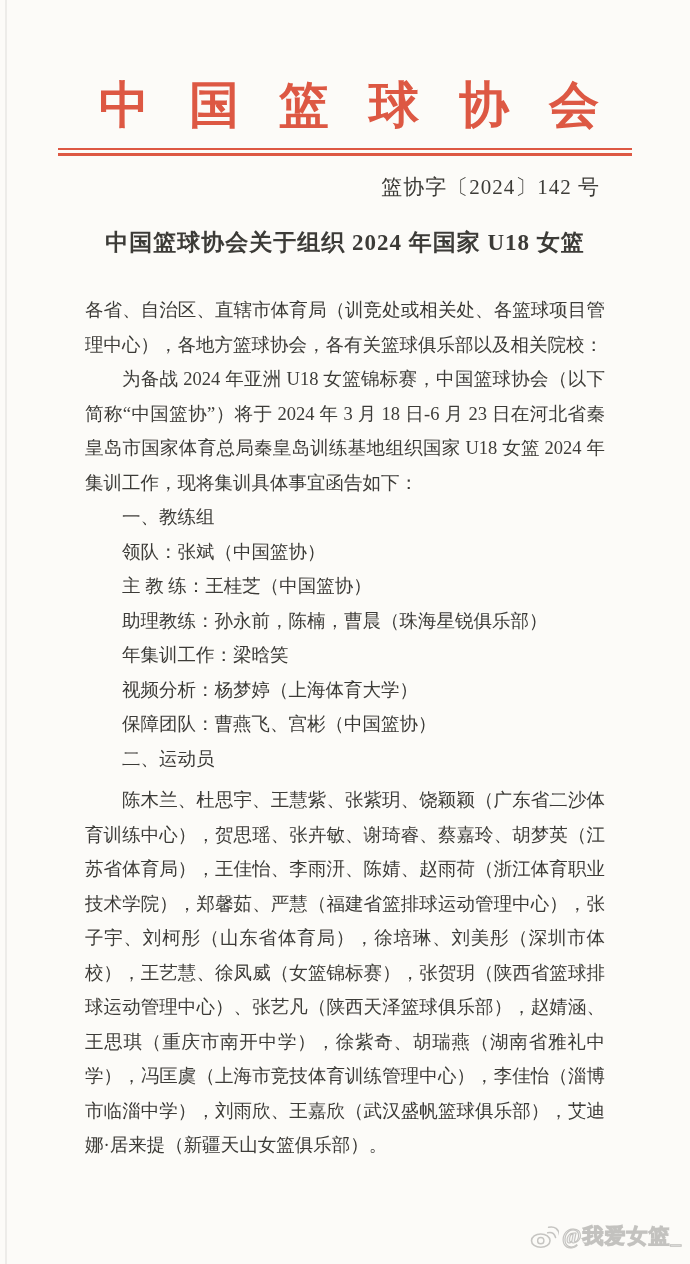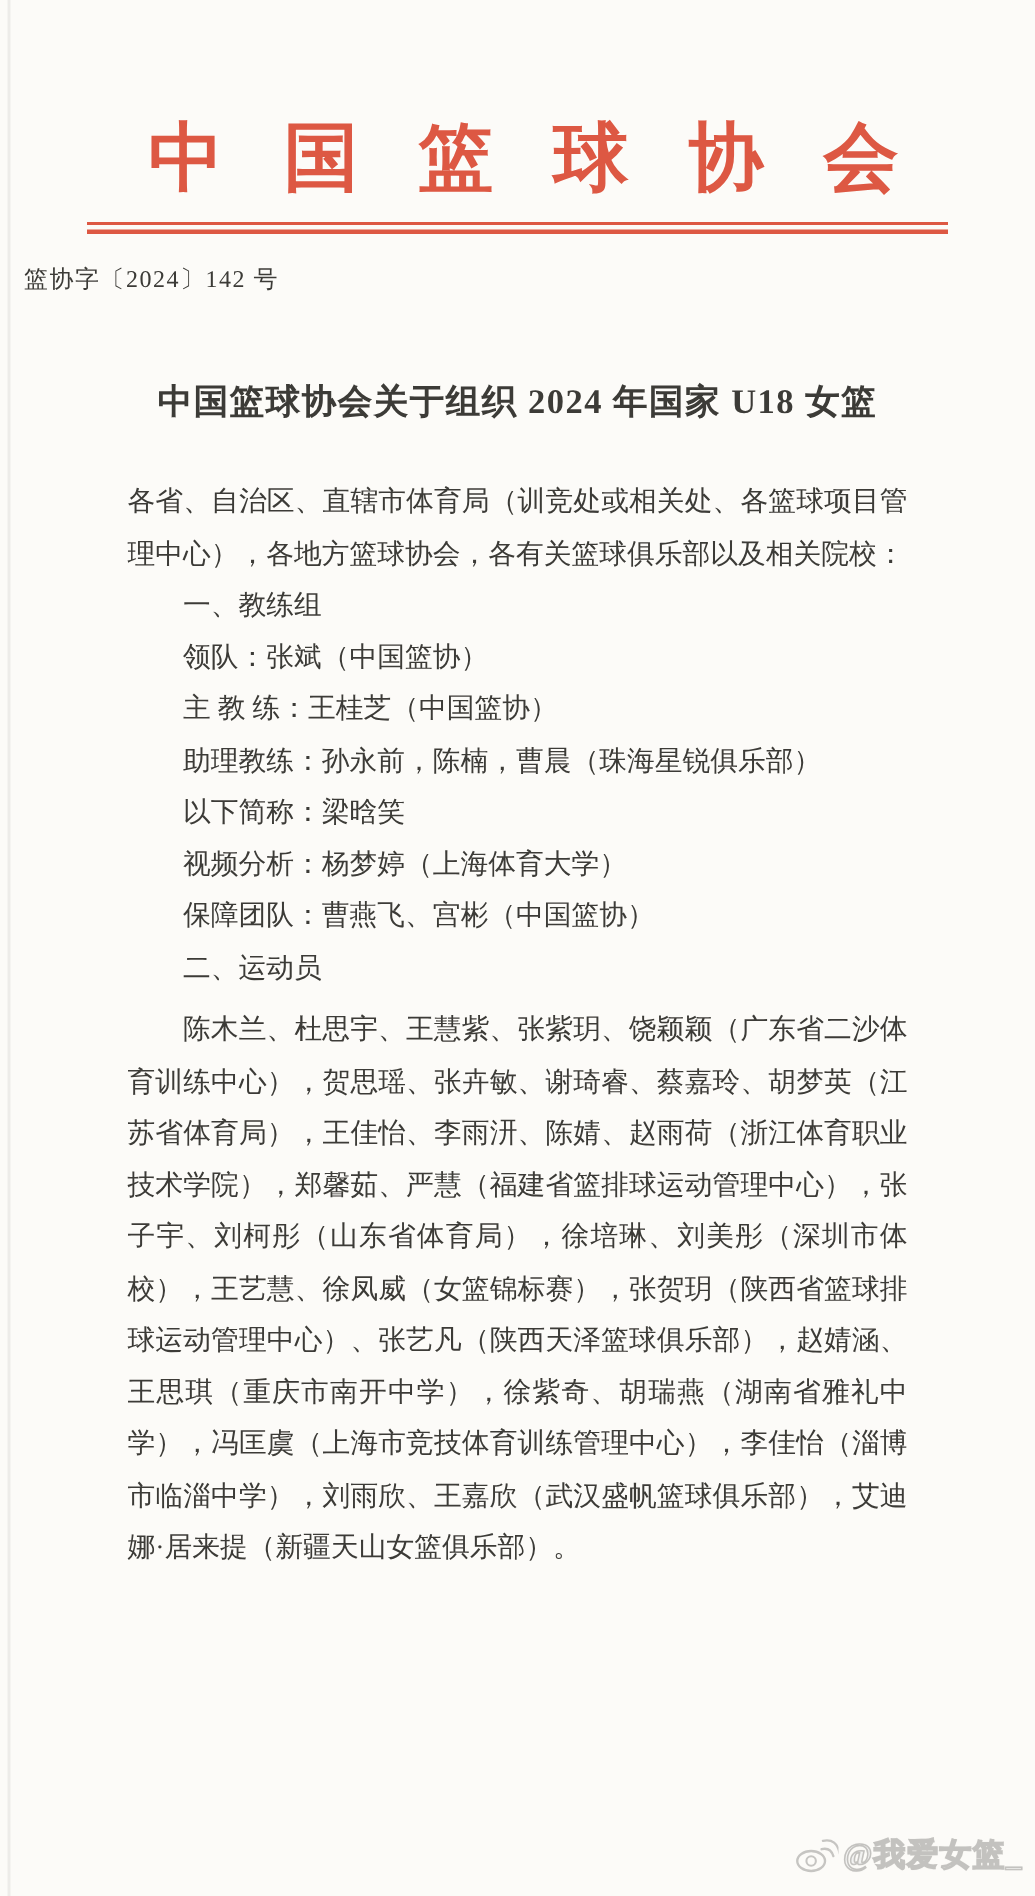--- a/index.html
+++ b/index.html
@@ -26,26 +26,27 @@
     color:var(--accent-red);
     white-space:nowrap;
   }
   .red-rule {
     width:574px; margin:14px auto 0;
     height:3px;
     border-top:2px solid var(--accent-red);
     border-bottom:3px solid var(--accent-red);
   }
   .doc-number {
-    margin:20px 90px 0 16px;
-    font-size:16px; line-height:22px;
+    margin:20px 90px 0 0;
+    text-align:right;
+    font-size:21px; line-height:22px;
     letter-spacing:1px;
   }
   .doc-title {
-    margin-top:50px;
+    margin-top:25px;
     text-align:center;
     font-size:23px; line-height:40px;
     font-weight:bold;
     letter-spacing:1px;
   }
   .body-text {
     width:520px;
     margin:30px auto 0;
     font-size:18.5px;
     line-height:34.5px;
@@ -77,25 +78,26 @@
   <div class="red-rule"></div>
 
   <div class="doc-number">篮协字〔2024〕142 号</div>
 
   <div class="doc-title">
     <div>中国篮球协会关于组织 2024 年国家 U18 女篮</div>
   </div>
 
   <div class="body-text" id="body-text">
       <p class="">各省、自治区、直辖市体育局（训竞处或相关处、各篮球项目管理中心），各地方篮球协会，各有关篮球俱乐部以及相关院校：</p>
+      <p class="indent">为备战 2024 年亚洲 U18 女篮锦标赛，中国篮球协会（以下简称“中国篮协”）将于 2024 年 3 月 18 日-6 月 23 日在河北省秦皇岛市国家体育总局秦皇岛训练基地组织国家 U18 女篮 2024 年集训工作，现将集训具体事宜函告如下：</p>
       <p class="indent">一、教练组</p>
       <p class="indent">领队：张斌（中国篮协）</p>
       <p class="indent">主 教 练：王桂芝（中国篮协）</p>
       <p class="indent">助理教练：孙永前，陈楠，曹晨（珠海星锐俱乐部）</p>
-      <p class="indent">以下简称：梁晗笑</p>
+      <p class="indent">年集训工作：梁晗笑</p>
       <p class="indent">视频分析：杨梦婷（上海体育大学）</p>
       <p class="indent">保障团队：曹燕飞、宫彬（中国篮协）</p>
       <p class="indent">二、运动员</p>
       <p class="indent gap">陈木兰、杜思宇、王慧紫、张紫玥、饶颖颖（广东省二沙体育训练中心），贺思瑶、张卉敏、谢琦睿、蔡嘉玲、胡梦英（江苏省体育局），王佳怡、李雨汧、陈婧、赵雨荷（浙江体育职业技术学院），郑馨茹、严慧（福建省篮排球运动管理中心），张子宇、刘柯彤（山东省体育局），徐培琳、刘美彤（深圳市体校），王艺慧、徐凤威（女篮锦标赛），张贺玥（陕西省篮球排球运动管理中心）、张艺凡（陕西天泽篮球俱乐部），赵婧涵、王思琪（重庆市南开中学），徐紫奇、胡瑞燕（湖南省雅礼中学），冯匡虞（上海市竞技体育训练管理中心），李佳怡（淄博市临淄中学），刘雨欣、王嘉欣（武汉盛帆篮球俱乐部），艾迪娜·居来提（新疆天山女篮俱乐部）。</p>
     </div>
 
   <div class="watermark">
     <span>
       <svg width="30" height="25" viewBox="0 0 32 27">
         <ellipse cx="12.5" cy="18" rx="10" ry="7.2" fill="none" stroke="#c6c5c2" stroke-width="1.7"></ellipse>

